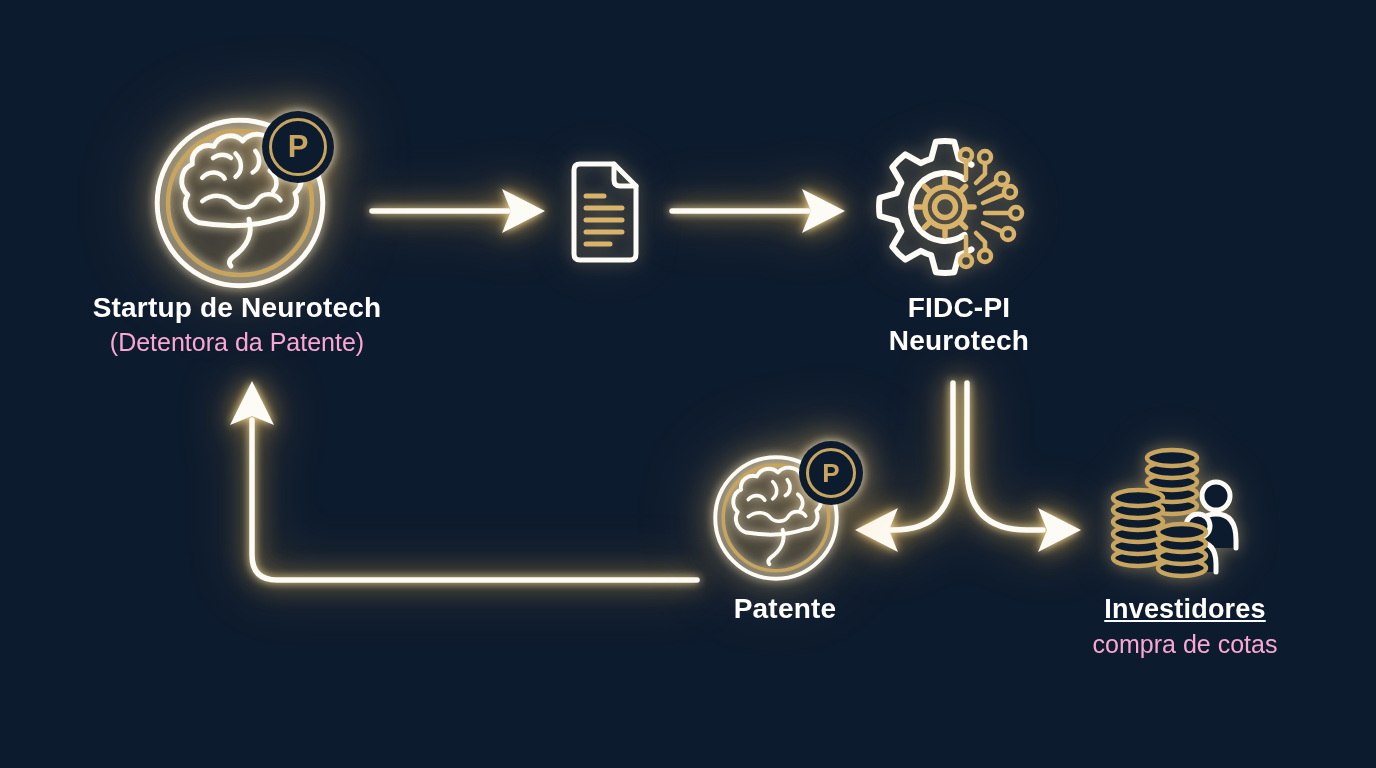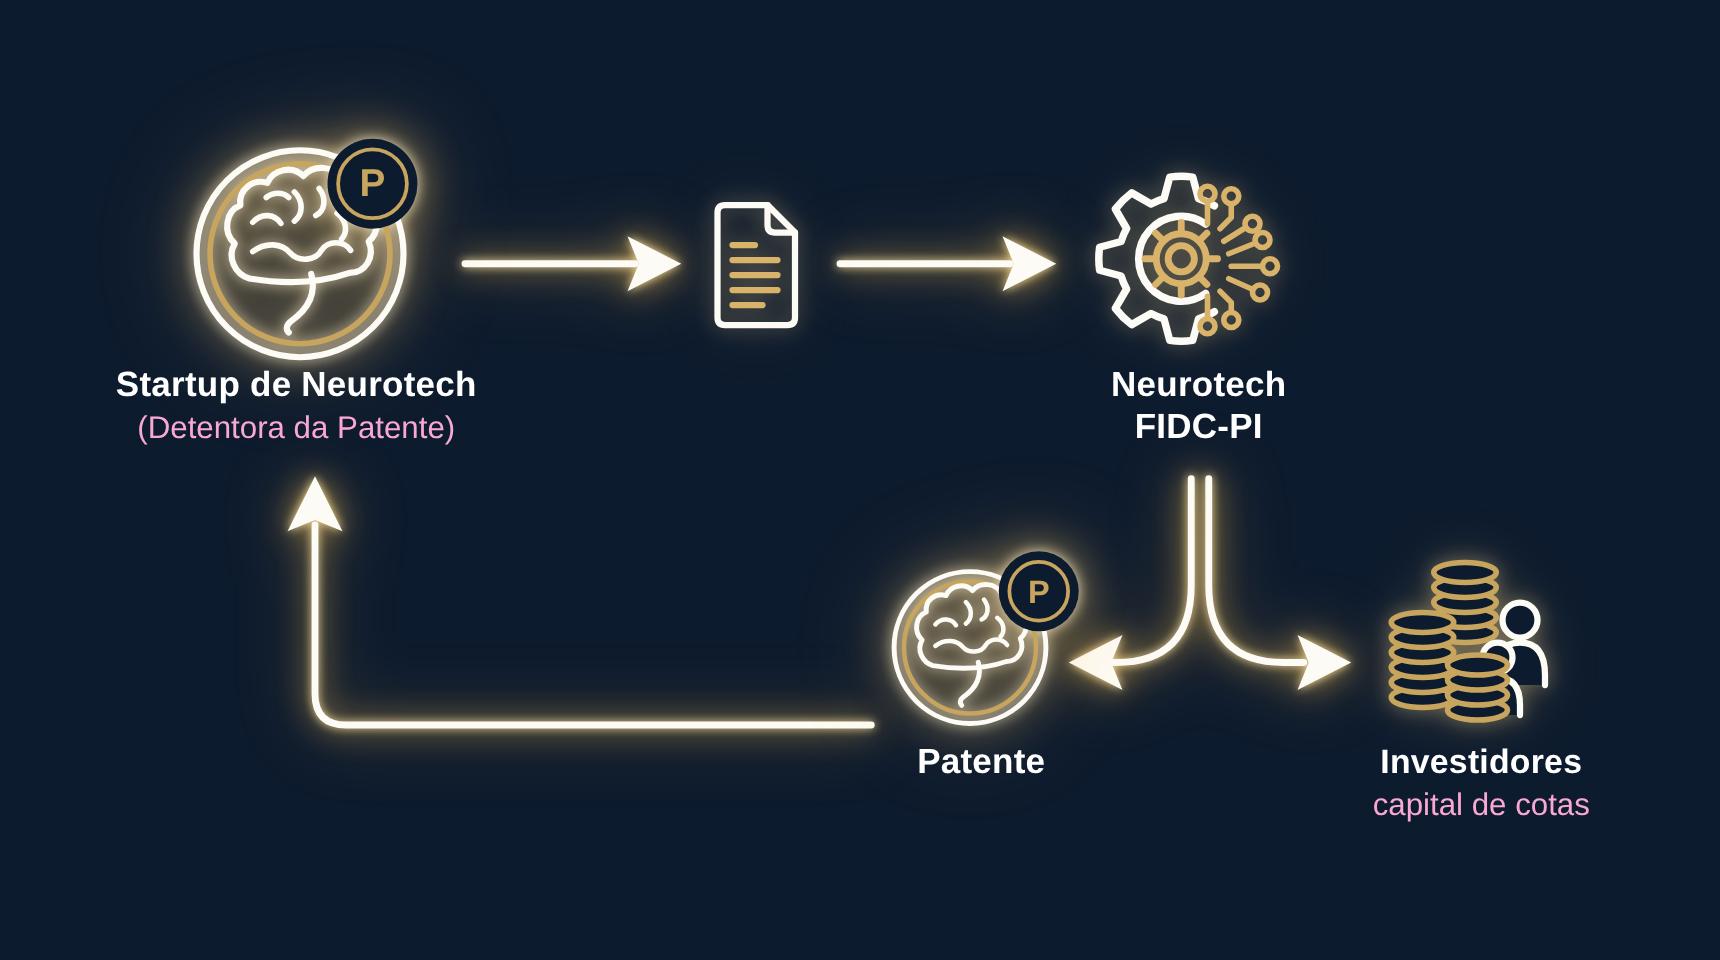--- a/index.html
+++ b/index.html
@@ -117,22 +117,22 @@
         <path d="M 110 88 L 128 96"></path>
           <circle cx="135" cy="99" r="6"></circle>
         <path d="M 103 98 L 112 107 V 114"></path>
           <circle cx="112" cy="121" r="6"></circle>
         <path d="M 93 102 V 118"></path>
           <circle cx="93" cy="126" r="6"></circle>
       </g>
     </svg>
   </div>
   <div class="label" style="left:859px;top:291px;width:200px;">
+    <div class="title">FIDC-PI</div>
     <div class="title">Neurotech</div>
-    <div class="title">FIDC-PI</div>
   </div>
 
   <div class="abs glow-strong" style="left:710px;top:452px;width:132px;height:132px;">
     <svg width="132" height="132" viewBox="0 0 200 200" fill="none" stroke-linecap="round" stroke-linejoin="round">
       <circle cx="100" cy="100" r="92" stroke="#fdfbf5" stroke-width="6"></circle>
       <circle cx="100" cy="100" r="80" stroke="#c8a55e" stroke-width="5.5"></circle>
       <g stroke="#fdfbf5" stroke-width="6">
         <path d="M 55 122 C 42 118 35 103 42 91 C 31 81 34 62 47 57 C 45 43 58 33 71 37 C 76 25 93 21 103 31 C 112 20 131 22 137 33 C 151 29 163 41 159 55 C 171 63 171 81 161 89 C 167 103 158 117 144 117 C 115 127 85 127 55 122 Z"></path>
         <path d="M 110 118 C 115 136 106 150 92 160 C 88 163 87 167 90 170"></path>
         <path stroke-width="5.5" d="M 58 72 C 66 63 78 65 83 73"></path>
@@ -179,17 +179,17 @@
       </g>
       <g stroke="#c8a55e" stroke-width="4.5" fill="#0d1b2e">
         <ellipse cx="74" cy="128" rx="24" ry="8"></ellipse>
           <ellipse cx="74" cy="116" rx="24" ry="8"></ellipse>
         <ellipse cx="74" cy="104" rx="24" ry="8"></ellipse>
           <ellipse cx="74" cy="92" rx="24" ry="8"></ellipse>
       </g>
     </svg>
   </div>
   <div class="label" style="left:1055px;top:593px;width:260px;">
-    <div class="title" style="font-size:27px;">Investidores</div>
-    <div class="subtitle">capital de cotas</div>
+    <div class="title" style="font-size:27px;text-decoration:underline;">Investidores</div>
+    <div class="subtitle">compra de cotas</div>
   </div>
 
 </div>
 
 </body></html>

